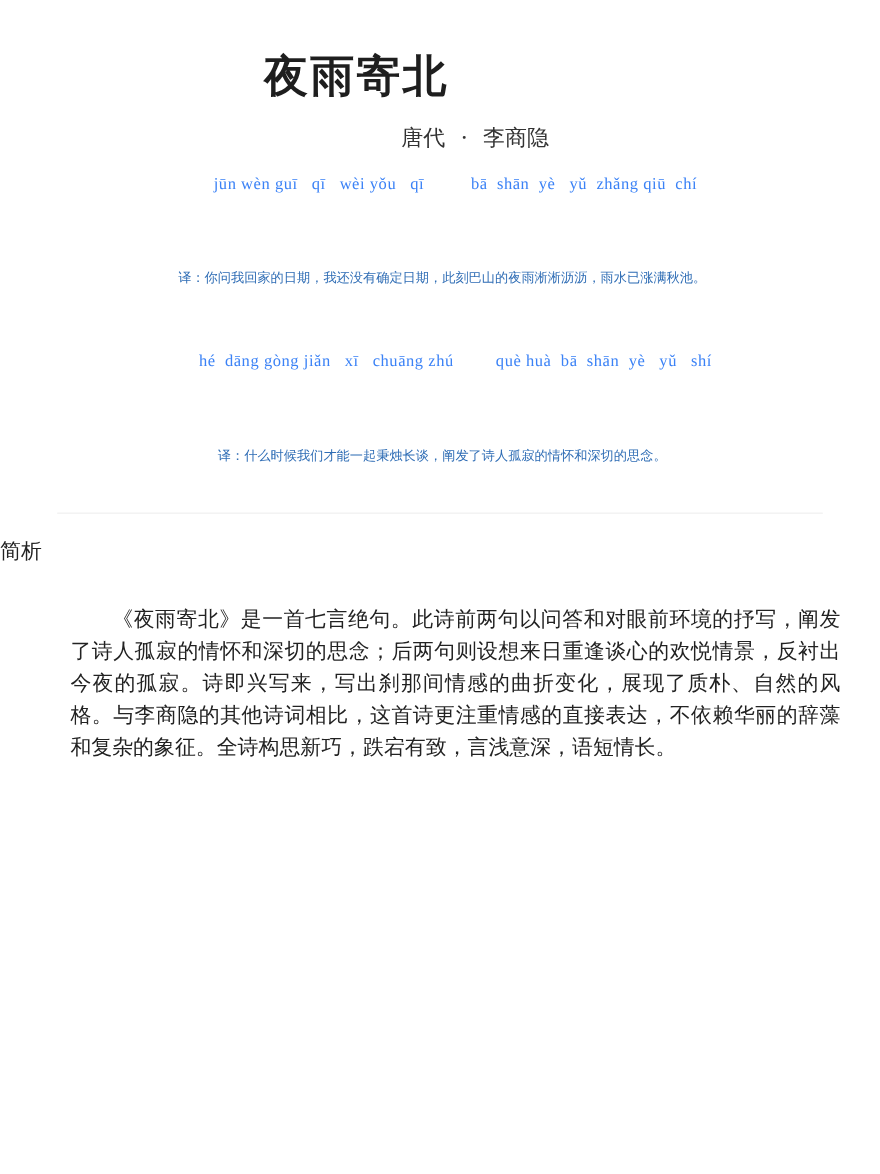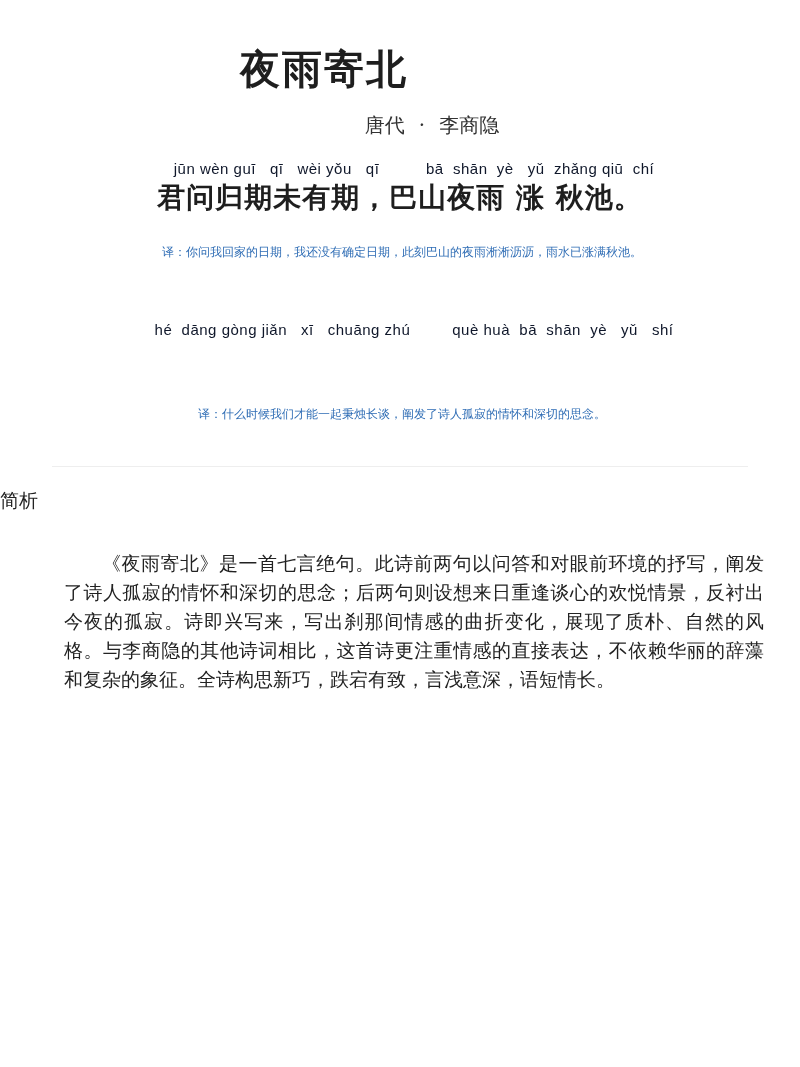--- a/index.html
+++ b/index.html
@@ -4,22 +4,22 @@
   <style>
     html, body { margin: 0; padding: 0; background: #ffffff; }
     body { width: 800px; height: 1067px; position: relative; overflow: hidden;
            font-family: "DejaVu Serif", "Liberation Serif", serif; color: #222; }
     .title { position: absolute; top: 42px; left: 0; width: 648px; text-align: center;
              font-size: 40px; font-weight: bold; letter-spacing: 2px; color: #1e1e1e; }
     .byline { position: absolute; top: 112px; left: 0; width: 800px; text-align: center;
               font-size: 20px; color: #333; margin-left: 32px; }
     .byline .dot { margin: 0 14px; }
     .verse { position: absolute; left: 0; width: 800px; text-align: center; }
-    .pinyin { font-family: Liberation Sans, sans-serif; font-size: 15px;
-              color: #0f172a; letter-spacing: 0.5px; white-space: pre; margin-left: 28px; }
+    .pinyin { font-family: Liberation Serif, serif; font-size: 15px;
+              color: #3b82f6; letter-spacing: 0.5px; white-space: pre; margin-left: 28px; }
     .hanzi { font-size: 28px; font-weight: bold; color: #1e1e1e; letter-spacing: 1px;
              margin-top: 2px; white-space: pre; }
     .trans { position: absolute; left: 52px; width: 700px; font-size: 12px; color: #2f6db5;
              line-height: 33px; text-align: center; }
     .divider { position: absolute; top: 466px; left: 52px; width: 696px; height: 1px;
                background: #eeeeee; }
     .section-title { position: absolute; top: 488px; left: 0; width: 800px; text-align: left;
                      font-size: 19px; color: #222; }
     .analysis { position: absolute; top: 537px; left: 52px; width: 700px; font-size: 19px;
                 line-height: 29px; color: #222; text-indent: 2em; text-align: justify; margin: 12px; }
@@ -28,21 +28,20 @@
 <body>
 
 <div class="title">夜雨寄北</div>
 
 <div class="byline">
   <span>唐代</span><span class="dot">·</span><span>李商隐</span>
 </div>
 
 <div class="verse" style="top:160px;">
   <div class="pinyin">jūn wèn guī   qī   wèi yǒu   qī          bā  shān  yè   yǔ  zhǎng qiū  chí</div>
-  <div class="hanzi">君问归期未有期，巴山夜雨 涨 秋池。</div>
 </div>
 
 <div class="trans" style="top:236px;"><span>译：</span><span>你问我回家的日期，我还没有确定日期，此刻巴山的夜雨淅淅沥沥，雨水已涨满秋池。</span></div>
 
 <div class="verse" style="top:321px;">
   <div class="pinyin">hé  dāng gòng jiǎn   xī   chuāng zhú         què huà  bā  shān  yè   yǔ   shí</div>
 </div>
 
 <div class="trans" style="top:398px;"><span>译：</span><span>什么时候我们才能一起秉烛长谈，阐发了诗人孤寂的情怀和深切的思念。</span></div>
 

